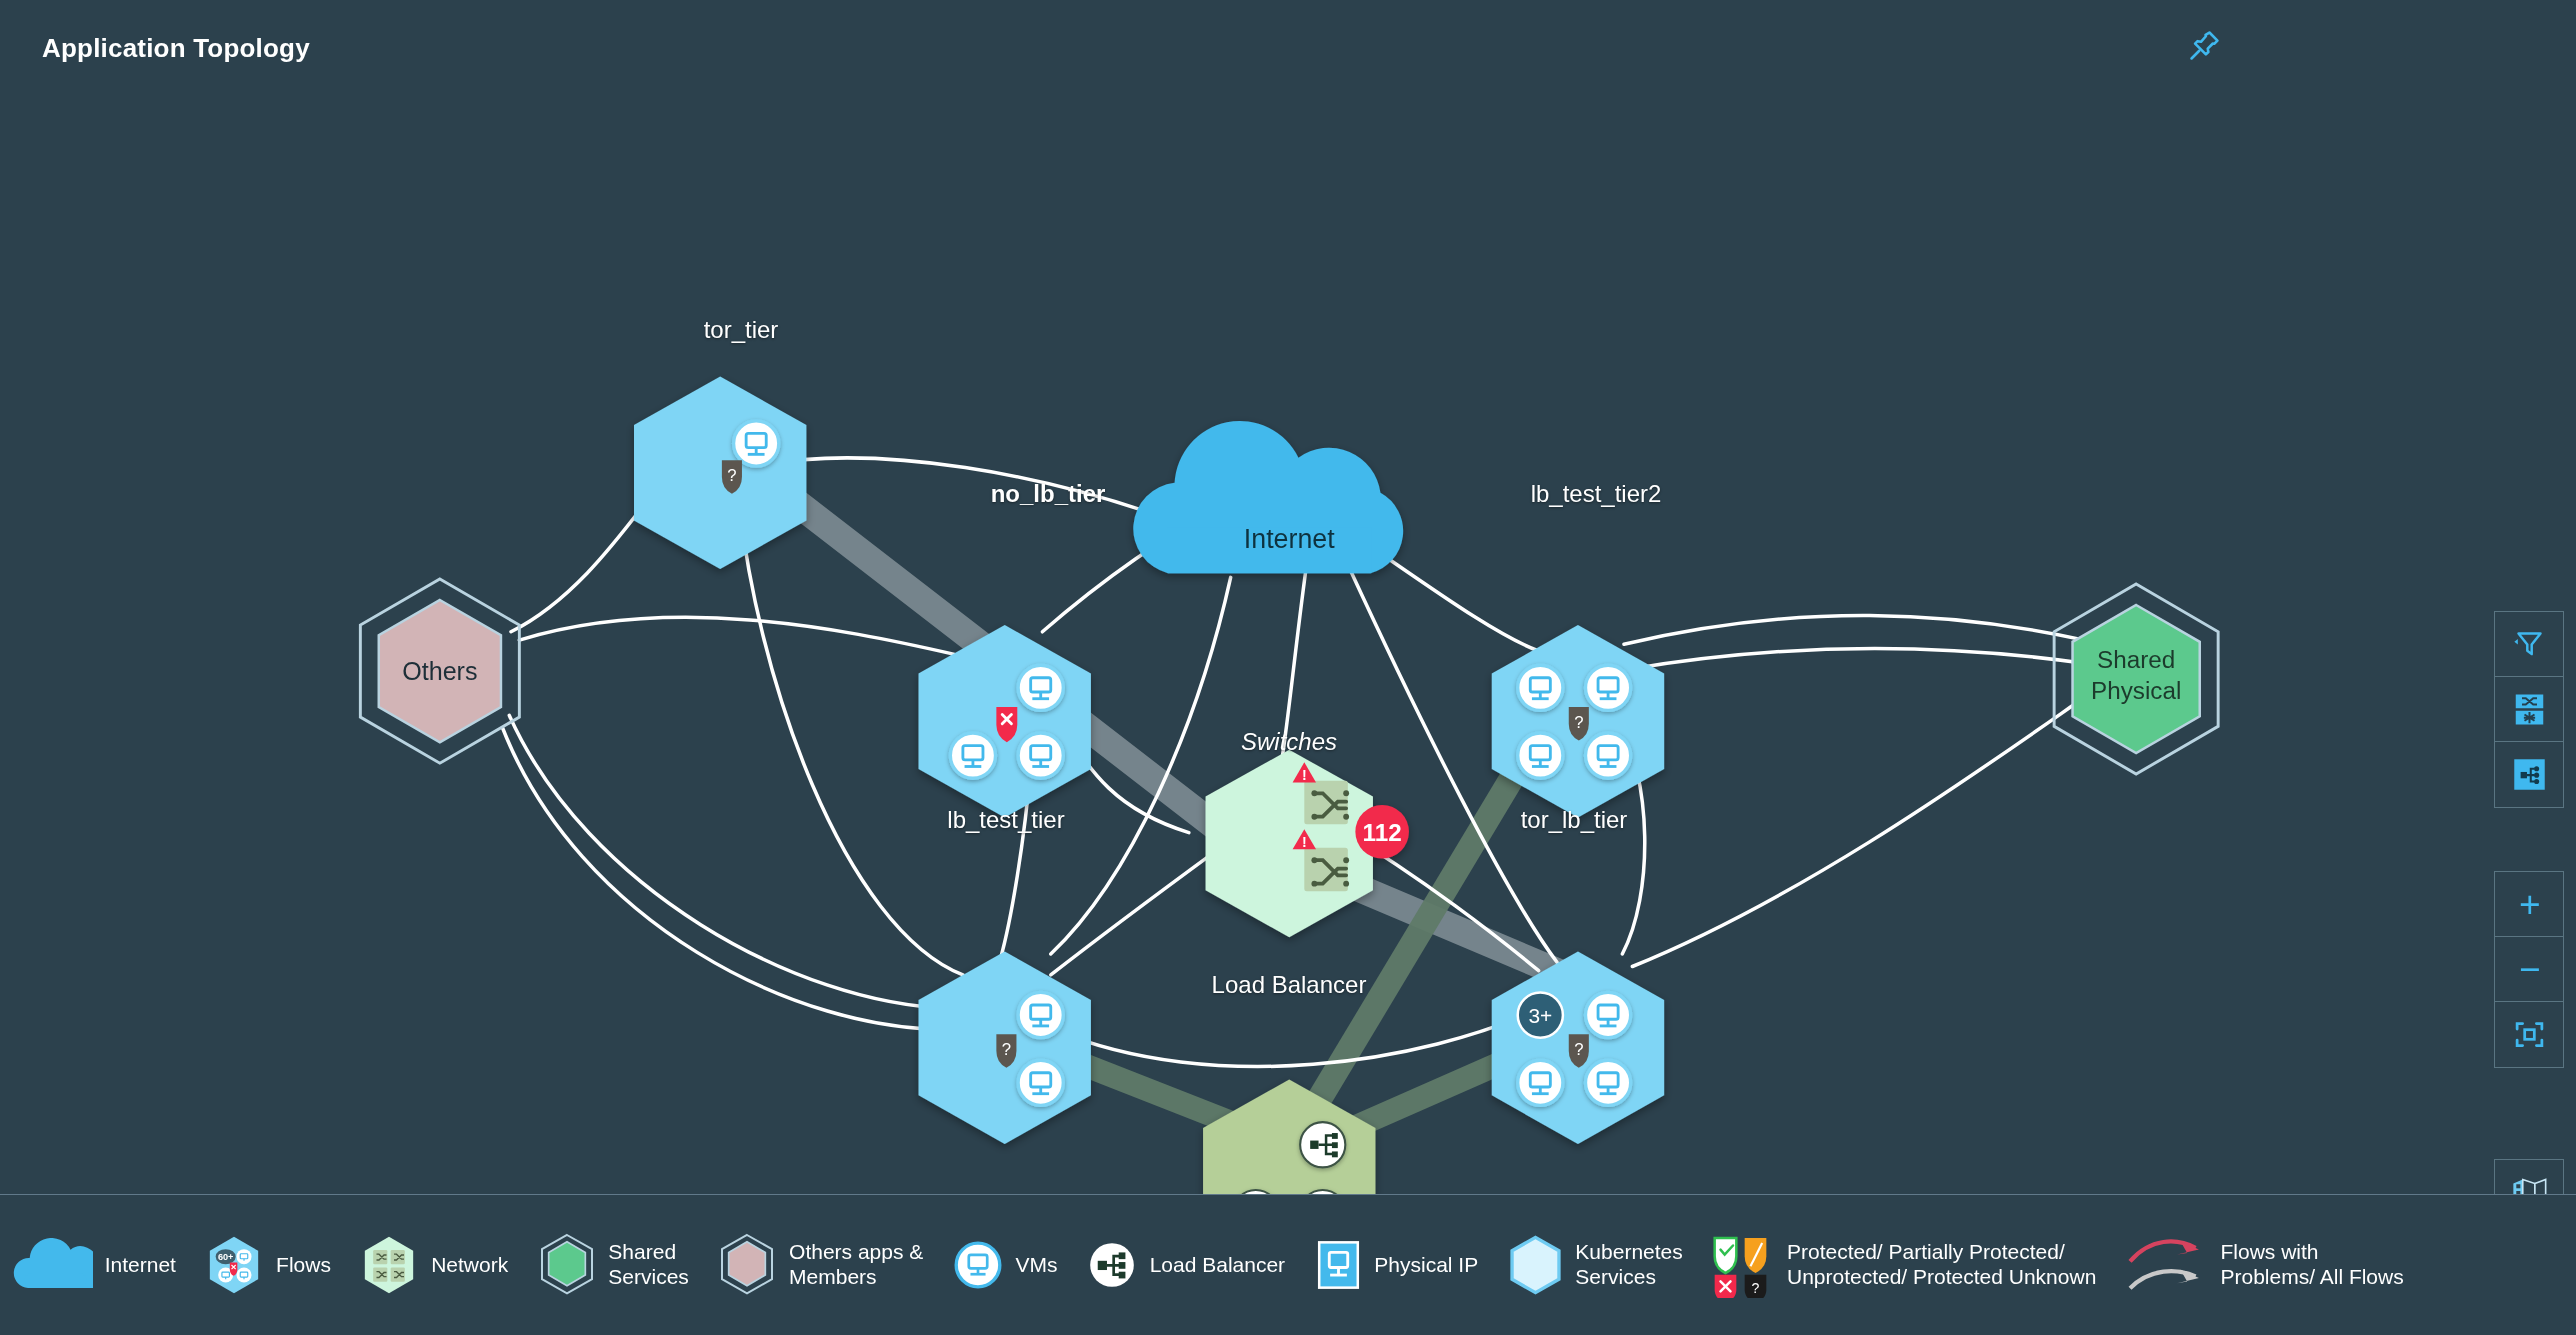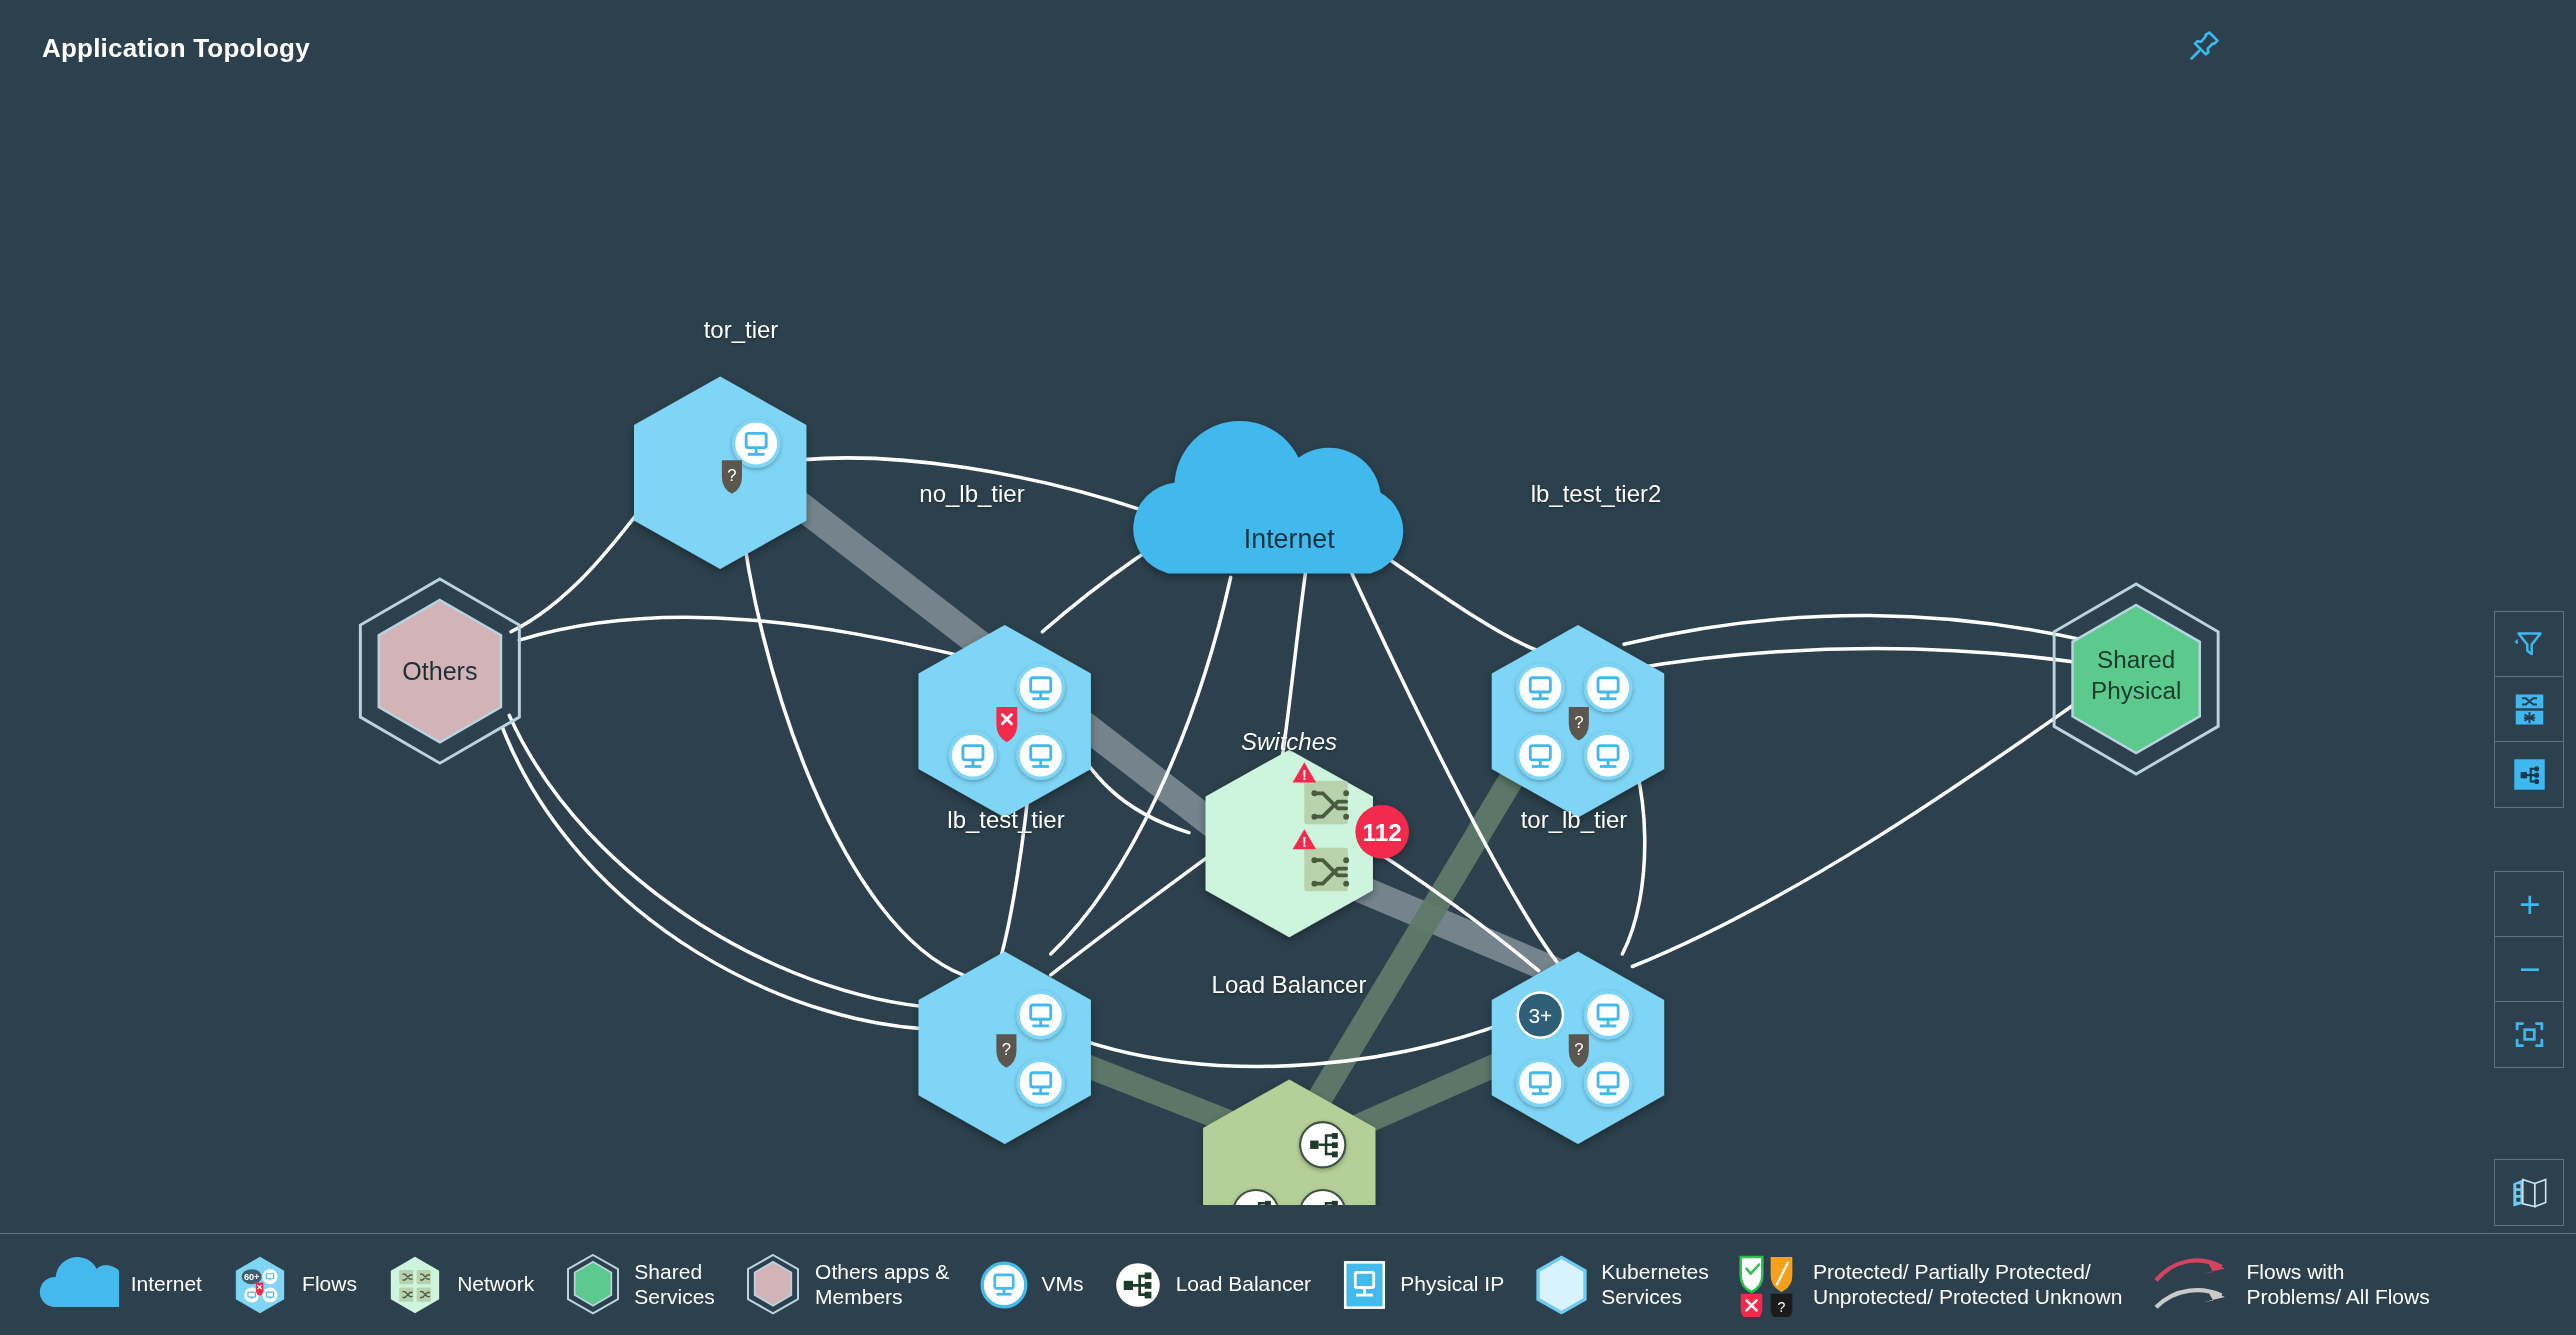--- a/index.html
+++ b/index.html
@@ -42,23 +42,23 @@
     border-bottom:0.8px solid #5a7582; cursor:pointer;
   }
   .tool-btn:last-child { border-bottom:none; }
   .tool-group.g1 { top:611px; }
   .tool-group.g2 { top:871px; }
   .tool-group.g3 { top:1159px; height:67px; }
   .tool-sym { color:#3fb8ef; font-size:37px; line-height:1; font-weight:300; }
 
   
   .legend {
-    position:absolute; left:0; bottom:0; width:2576px; height:102px;
+    position:absolute; left:0; bottom:0; width:2576px; height:141px;
     background:#2c414d; border-top:0.8px solid #61798a;
-    display:flex; align-items:center; padding-left:39px; gap:0;
+    display:flex; align-items:center; padding-left:13px; gap:0;
   }
   .legend-item { display:flex; align-items:center; gap:11.7px; margin-right:28.5px; }
   .legend-text {
     font-size:21px; color:#ffffff; line-height:1.18; white-space:pre-line;
   }
   .legend-ico { flex:0 0 auto; display:flex; align-items:center; justify-content:center; }
 </style>
 </head>
 <body>
 
@@ -333,21 +333,21 @@
           <rect x="1565" y="1334" width="10" height="10" fill="#1d3b2c"></rect>
           <path d="M 1575 1339 h 9 M 1584 1339 v -11 h 9 M 1584 1339 v 11 h 9 M 1584 1339 h 9" stroke="#1d3b2c" stroke-width="3" fill="none"></path>
           <rect x="1591" y="1325" width="7" height="7" fill="#1d3b2c"></rect>
           <rect x="1591" y="1336" width="7" height="7" fill="#1d3b2c"></rect>
           <rect x="1591" y="1347" width="7" height="7" fill="#1d3b2c"></rect>
         </g>
       </g>
     </svg>
 
     <div class="node-label" style="left:725px;  top:224px;margin-left:16px;">tor_tier</div>
-    <div class="node-label" style="left:972px; top:388px;">no_lb_tier</div>
+    <div class="node-label" style="left:1048px; top:388px;font-weight:bold;">no_lb_tier</div>
     <div class="node-label" style="left:1289px; top:636px;font-style:italic;">Switches</div>
     <div class="node-label" style="left:1580px; top:388px;margin-left:16px;">lb_test_tier2</div>
     <div class="node-label" style="left:1006px; top:714px;">lb_test_tier</div>
     <div class="node-label" style="left:1574px; top:714px;">tor_lb_tier</div>
     <div class="node-label" style="left:1289px; top:879px;">Load Balancer</div>
   </div>
 
   <div class="tool-group g1">
     <div class="tool-btn">
       <svg width="33" height="33" viewBox="0 0 24 24" fill="none" stroke="#3fb8ef" stroke-width="1.8" stroke-linejoin="round">

